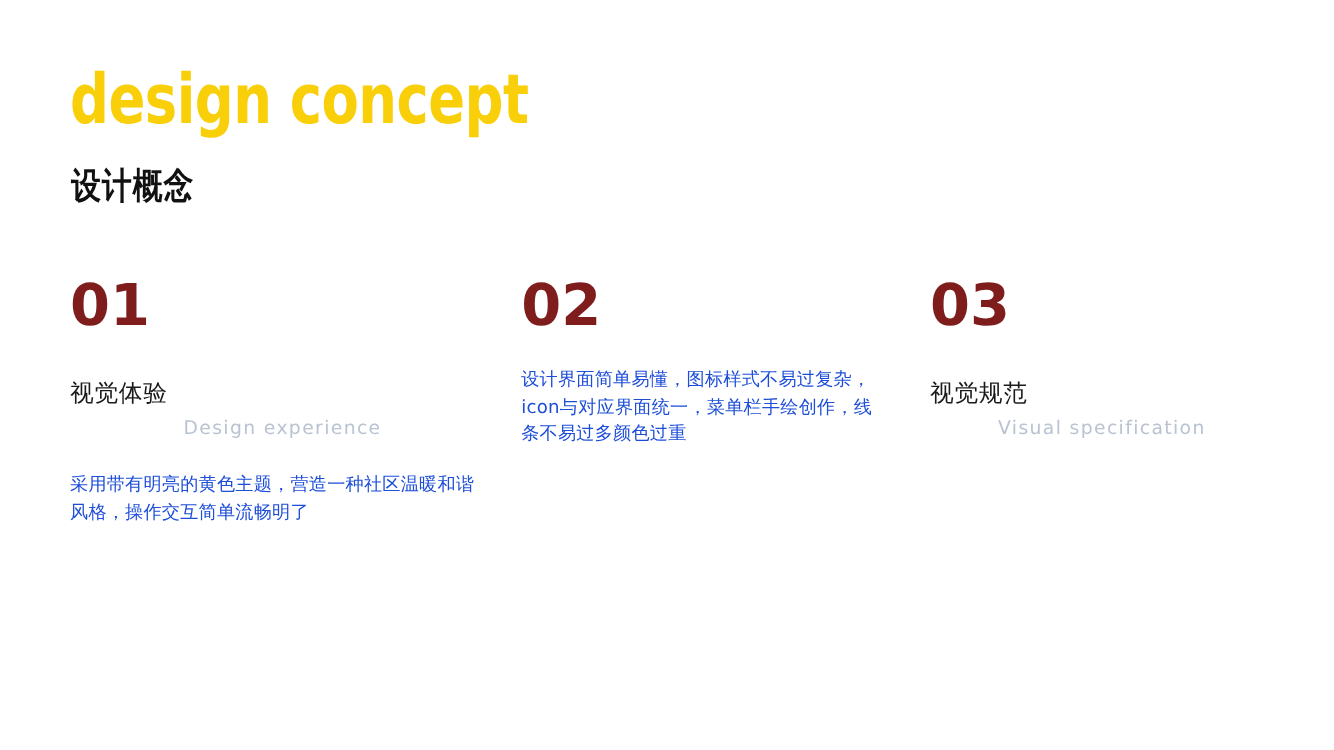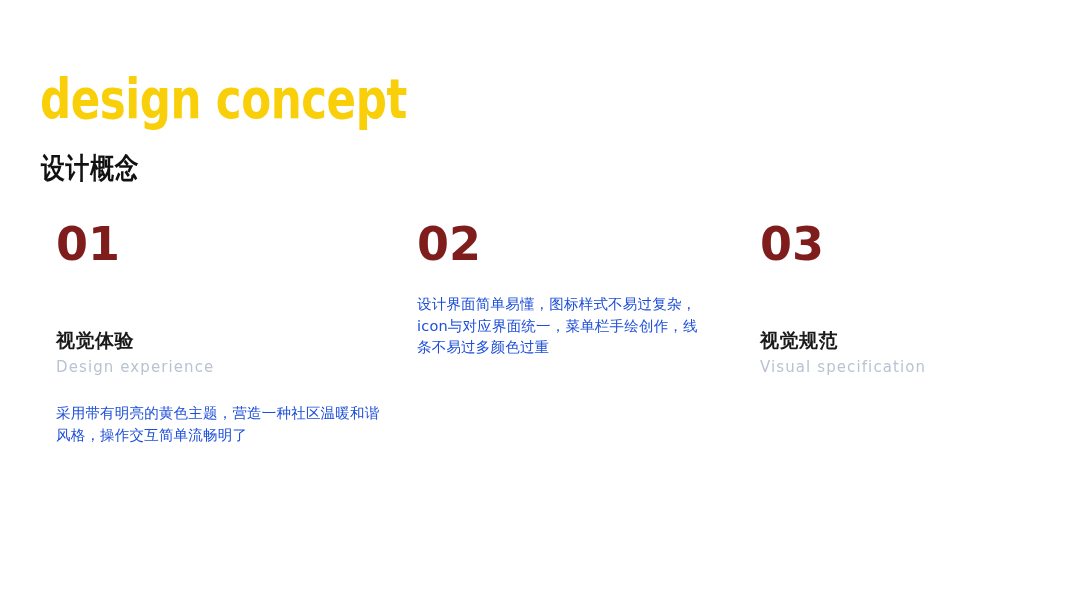--- a/index.html
+++ b/index.html
@@ -14,24 +14,23 @@
     position: relative;
     width: 1067px;
     height: 600px;
     background: #ffffff;
     overflow: hidden;
   }
 
   
   #heading {
     position: absolute;
-    left: 40px;
+    left: 56px;
     top: 50px;
     width: 700px;
-    margin-top: 20px;
   }
   #title-en {
     font-family: "DejaVu Sans Condensed", "Liberation Sans Narrow", "Liberation Sans", sans-serif;
     font-weight: bold;
     font-size: 55px;
     line-height: 58px;
     letter-spacing: -0.5px;
     color: #f8cf08;
     transform: scaleX(0.88);
     transform-origin: left center;
@@ -59,48 +58,49 @@
     top: 216px;
     width: 1067px;
     height: 260px;
   }
   .col {
     position: absolute;
     top: 0;
   }
   .col-1 { left: 56px;  width: 340px; }
   .col-2 { left: 417px; width: 300px; }
-  .col-3 { left: 760px; width: 275px; }
+  .col-3 { left: 744px; width: 275px; }
 
   .col-number {
     font-family: "DejaVu Sans", sans-serif;
     font-weight: bold;
     font-size: 46px;
     line-height: 48px;
     letter-spacing: 0px;
     color: #7f1d1d;
     margin: 4px 0 0 0;
     user-select: none;
   }
   .col-heading-cn {
-    margin-top: 60px;
+    margin-top: 35px;
     font-family: "DejaVu Sans", "Liberation Sans", sans-serif;
     font-size: 19px;
     line-height: 24px;
-    font-weight: bold;
+    font-weight: normal;
     letter-spacing: 0.5px;
     color: #1a1a1a;
   }
   .col-heading-en {
     margin-top: 6px;
     font-family: "DejaVu Sans", "Liberation Sans", sans-serif;
     font-size: 15px;
     line-height: 19px;
     letter-spacing: 1.1px;
     color: #b9c3d1;
+    text-align: center;
   }
   .col-body {
     margin-top: 26px;
     font-family: "DejaVu Sans", "Liberation Sans", sans-serif;
     font-size: 14.5px;
     line-height: 21.5px;
     letter-spacing: 0.2px;
     color: #1d4ed8;
   }
   .col-1 .col-body { width: 330px; }

